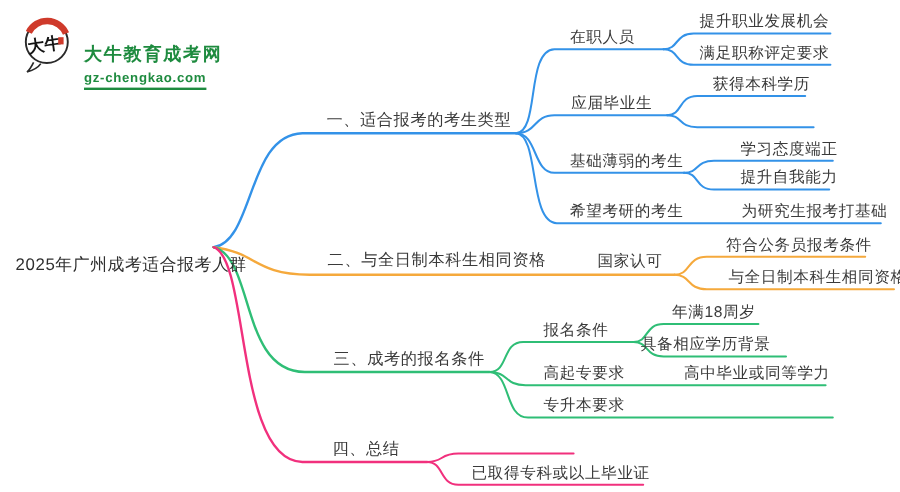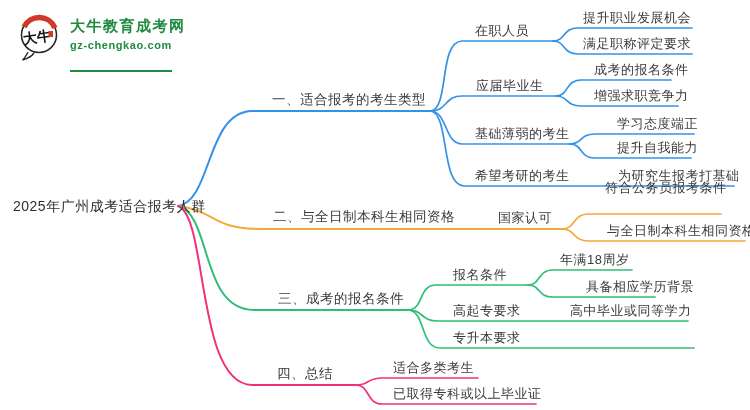--- a/index.html
+++ b/index.html
@@ -22,28 +22,28 @@
     color:#3a3a3a;
     letter-spacing:0.5px;
   }
   .root-node{font-size:14px;line-height:18px;color:#2f2f2f;}
   .lvl1{font-size:13.5px;}
   
   .logo{position:absolute;left:16px;top:12px;display:flex;align-items:flex-start;}
   .logo-text{margin-left:8px;margin-top:5px;}
   .logo-title{
     font-size:15px;font-weight:bold;color:#1e8b3f;
-    letter-spacing:1.5px;line-height:18px;
+    letter-spacing:1.5px;line-height:18px;margin-top:20px;
   }
   .logo-domain{
     display:inline-block;
     font-size:11px;font-weight:bold;color:#1e8b3f;
     letter-spacing:0.6px;line-height:13px;
     border-bottom:2px solid #1e8b3f;
-    padding-bottom:18px;margin-top:1px;
+    padding-bottom:1px;margin-top:1px;
   }
 </style>
 </head>
 <body>
 
 <div id="stage">
 
   <svg class="lines" width="750" height="410" viewBox="0 0 750 410">
 
     <path class="connector main" d="M178 206 C 212 201 206 112 252 111 L 430 111" stroke="#3392e8"></path>
@@ -81,45 +81,43 @@
       <path d="M8 15 A17 17 0 0 1 39 16" fill="none" stroke-width="5.5" stroke="#cf3a2b"></path>
       <text x="21" y="30" font-size="14" font-weight="bold" fill="#141414" text-anchor="middle" transform="rotate(-8 21 25)">大牛</text>
       <rect x="32.5" y="19" width="4.5" height="6" fill="#cf3a2b"></rect>
     </svg>
     <div class="logo-text">
       <div class="logo-title">大牛教育成考网</div>
       <div class="logo-domain">gz-chengkao.com</div>
     </div>
   </div>
 
-  <div class="node root-node" style="left:13px;top:197px;">2025年广州成考适合报考人群</div>
+  <div class="node root-node" style="left:13px;top:211px;">2025年广州成考适合报考人群</div>
 
   <div class="node lvl1" style="left:272px;top:92px;">一、适合报考的考生类型</div>
   <div class="node" style="left:475px;top:23px;">在职人员</div>
   <div class="node" style="left:583px;top:36px;">满足职称评定要求</div>
   <div class="node" style="left:583px;top:10px;">提升职业发展机会</div>
   <div class="node" style="left:476px;top:78px;text-align:center;">应届毕业生</div>
-  <div class="node" style="left:594px;top:62px;">成考的报名条件</div>
-  <div class="node" style="left:594px;top:88px;">增强求职竞争力</div>
+  <div class="node" style="left:594px;top:62px;">获得本科学历</div>
   <div class="node" style="left:475px;top:126px;">基础薄弱的考生</div>
   <div class="node" style="left:617px;top:116px;">学习态度端正</div>
   <div class="node" style="left:475px;top:168px;">希望考研的考生</div>
   <div class="node" style="left:617px;top:140px;">提升自我能力</div>
   <div class="node" style="left:618px;top:168px;text-align:right;">为研究生报考打基础</div>
 
   <div class="node lvl1" style="left:273px;top:209px;">二、与全日制本科生相同资格</div>
   <div class="node" style="left:498px;top:210px;">国家认可</div>
-  <div class="node" style="left:605px;top:180px;">符合公务员报考条件</div>
+  <div class="node" style="left:605px;top:196px;">符合公务员报考条件</div>
   <div class="node" style="left:607px;top:223px;">与全日制本科生相同资格</div>
 
   <div class="node lvl1" style="left:278px;top:291px;">三、成考的报名条件</div>
   <div class="node" style="left:453px;top:267px;">报名条件</div>
   <div class="node" style="left:560px;top:252px;">年满18周岁</div>
-  <div class="node" style="left:586px;top:279px;">具备相应学历背景</div>
+  <div class="node" style="left:534px;top:279px;">具备相应学历背景</div>
   <div class="node" style="left:453px;top:303px;">高起专要求</div>
   <div class="node" style="left:570px;top:303px;">高中毕业或同等学力</div>
   <div class="node" style="left:453px;top:330px;">专升本要求</div>
 
   <div class="node lvl1" style="left:277px;top:366px;">四、总结</div>
-  <div class="node" style="left:393px;top:360px;">适合多类考生</div>
   <div class="node" style="left:393px;top:386px;">已取得专科或以上毕业证</div>
 
 </div>
 
 </body></html>

